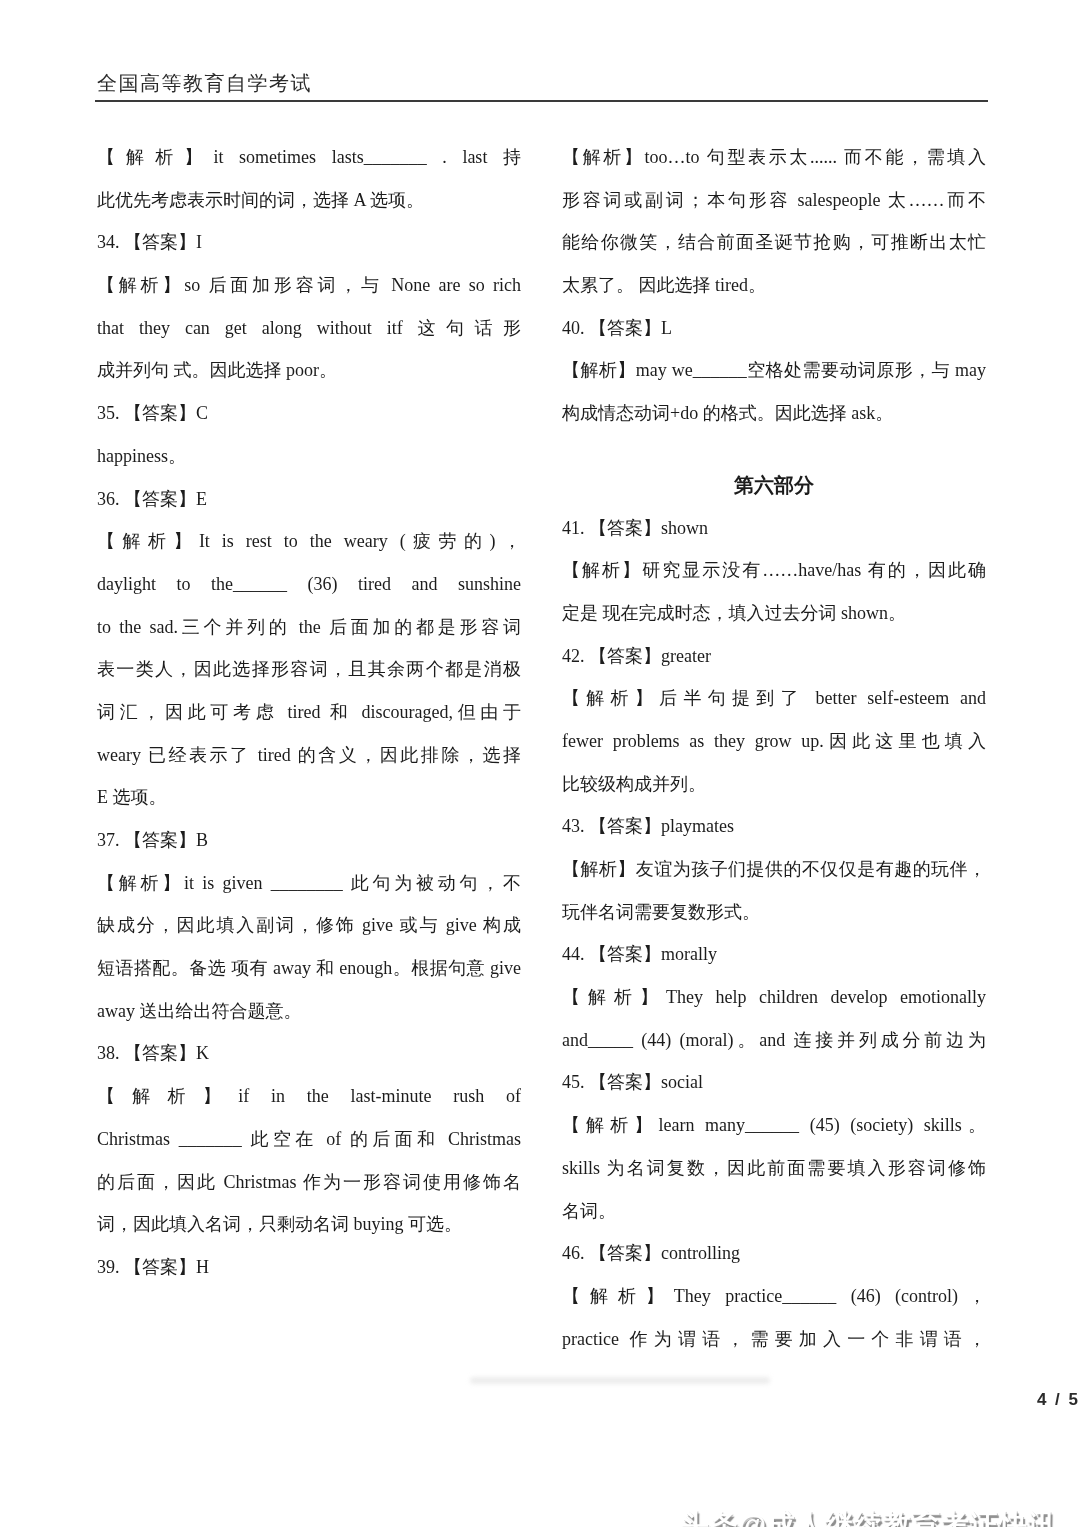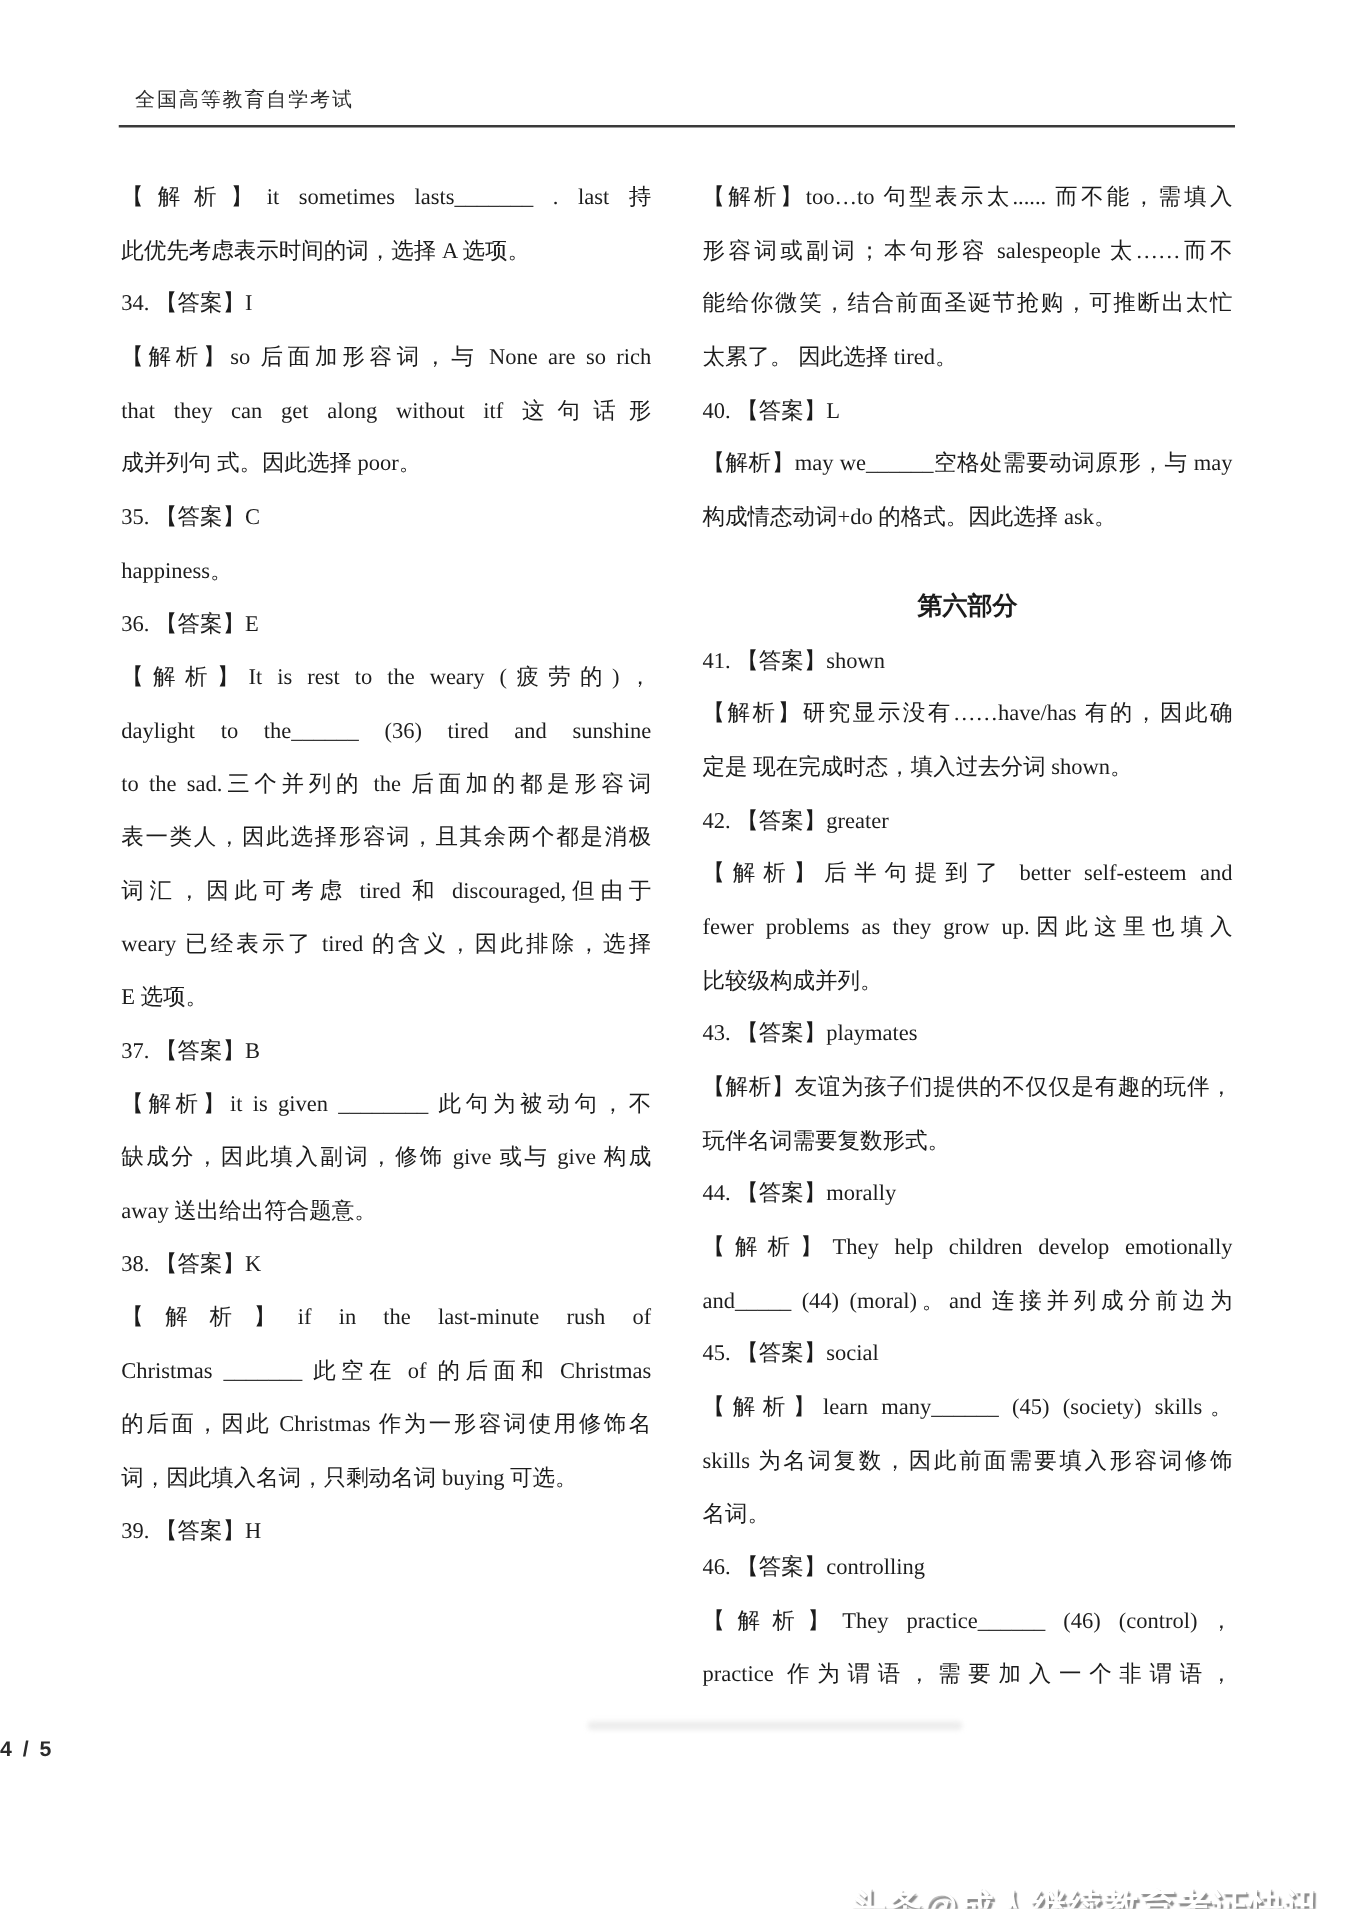--- a/index.html
+++ b/index.html
@@ -7,22 +7,22 @@
     width: 1080px; height: 1527px;
     background: #ffffff;
     font-family: "Liberation Serif", "DejaVu Serif", serif;
     color: #1c1c1c;
     position: relative;
     overflow: hidden;
   }
   .page { position: absolute; inset: 0; background: #ffffff; }
 
   .header-title {
-    position: absolute; left: 108px; top: 70px;
-    font-size: 16px; letter-spacing: 1.5px; color: #2a2a2a;
+    position: absolute; left: 97px; top: 70px;
+    font-size: 20px; letter-spacing: 1.5px; color: #2a2a2a;
     white-space: nowrap;
   }
   .header-rule {
     position: absolute; left: 95px; top: 100px;
     width: 893px; height: 2px; background: #3a3a3a;
   }
 
   .col {
     position: absolute; top: 136px; width: 424px;
   }
@@ -46,21 +46,21 @@
     text-align: right;
     text-align-last: center;
     font-weight: bold;
     font-size: 20px;
     white-space: nowrap;
   }
   .line.sp { height: 29px; line-height: 29px; }
 
   .footer-page {
     position: absolute; left: 0; top: 1390px; width: 1080px;
-    text-align: left;
+    text-align: right;
     font-family: "Liberation Sans", "DejaVu Sans", sans-serif;
     font-size: 17px; font-weight: 600; letter-spacing: 2px;
     color: #2b2b2b;
   }
 
   .watermark {
     position: absolute; top: 1464px; right: 23px;
     font-family: "Liberation Sans", "DejaVu Sans", sans-serif;
     font-size: 28px; font-weight: bold; letter-spacing: 1px;
     color: #ffffff;
@@ -97,20 +97,21 @@
       <div class="line j">【解析】It is rest to the weary (疲劳的)，</div>
       <div class="line j">daylight to the______ (36) tired and sunshine</div>
       <div class="line j">to the sad.三个并列的 the 后面加的都是形容词</div>
       <div class="line j">表一类人，因此选择形容词，且其余两个都是消极</div>
       <div class="line j">词汇，因此可考虑 tired 和 discouraged,但由于</div>
       <div class="line j">weary 已经表示了 tired 的含义，因此排除，选择</div>
       <div class="line n">E 选项。</div>
       <div class="line n">37. 【答案】B</div>
       <div class="line j">【解析】it is given ________ 此句为被动句，不</div>
       <div class="line j">缺成分，因此填入副词，修饰 give 或与 give 构成</div>
+      <div class="line j">短语搭配。备选 项有 away 和 enough。根据句意 give</div>
       <div class="line n">away 送出给出符合题意。</div>
       <div class="line n">38. 【答案】K</div>
       <div class="line j">【解析】if in the last-minute rush of</div>
       <div class="line j">Christmas _______ 此空在 of 的后面和 Christmas</div>
       <div class="line j">的后面，因此 Christmas 作为一形容词使用修饰名</div>
       <div class="line n">词，因此填入名词，只剩动名词 buying 可选。</div>
       <div class="line n">39. 【答案】H</div>
     </div>
 
   <div class="col col-right">

